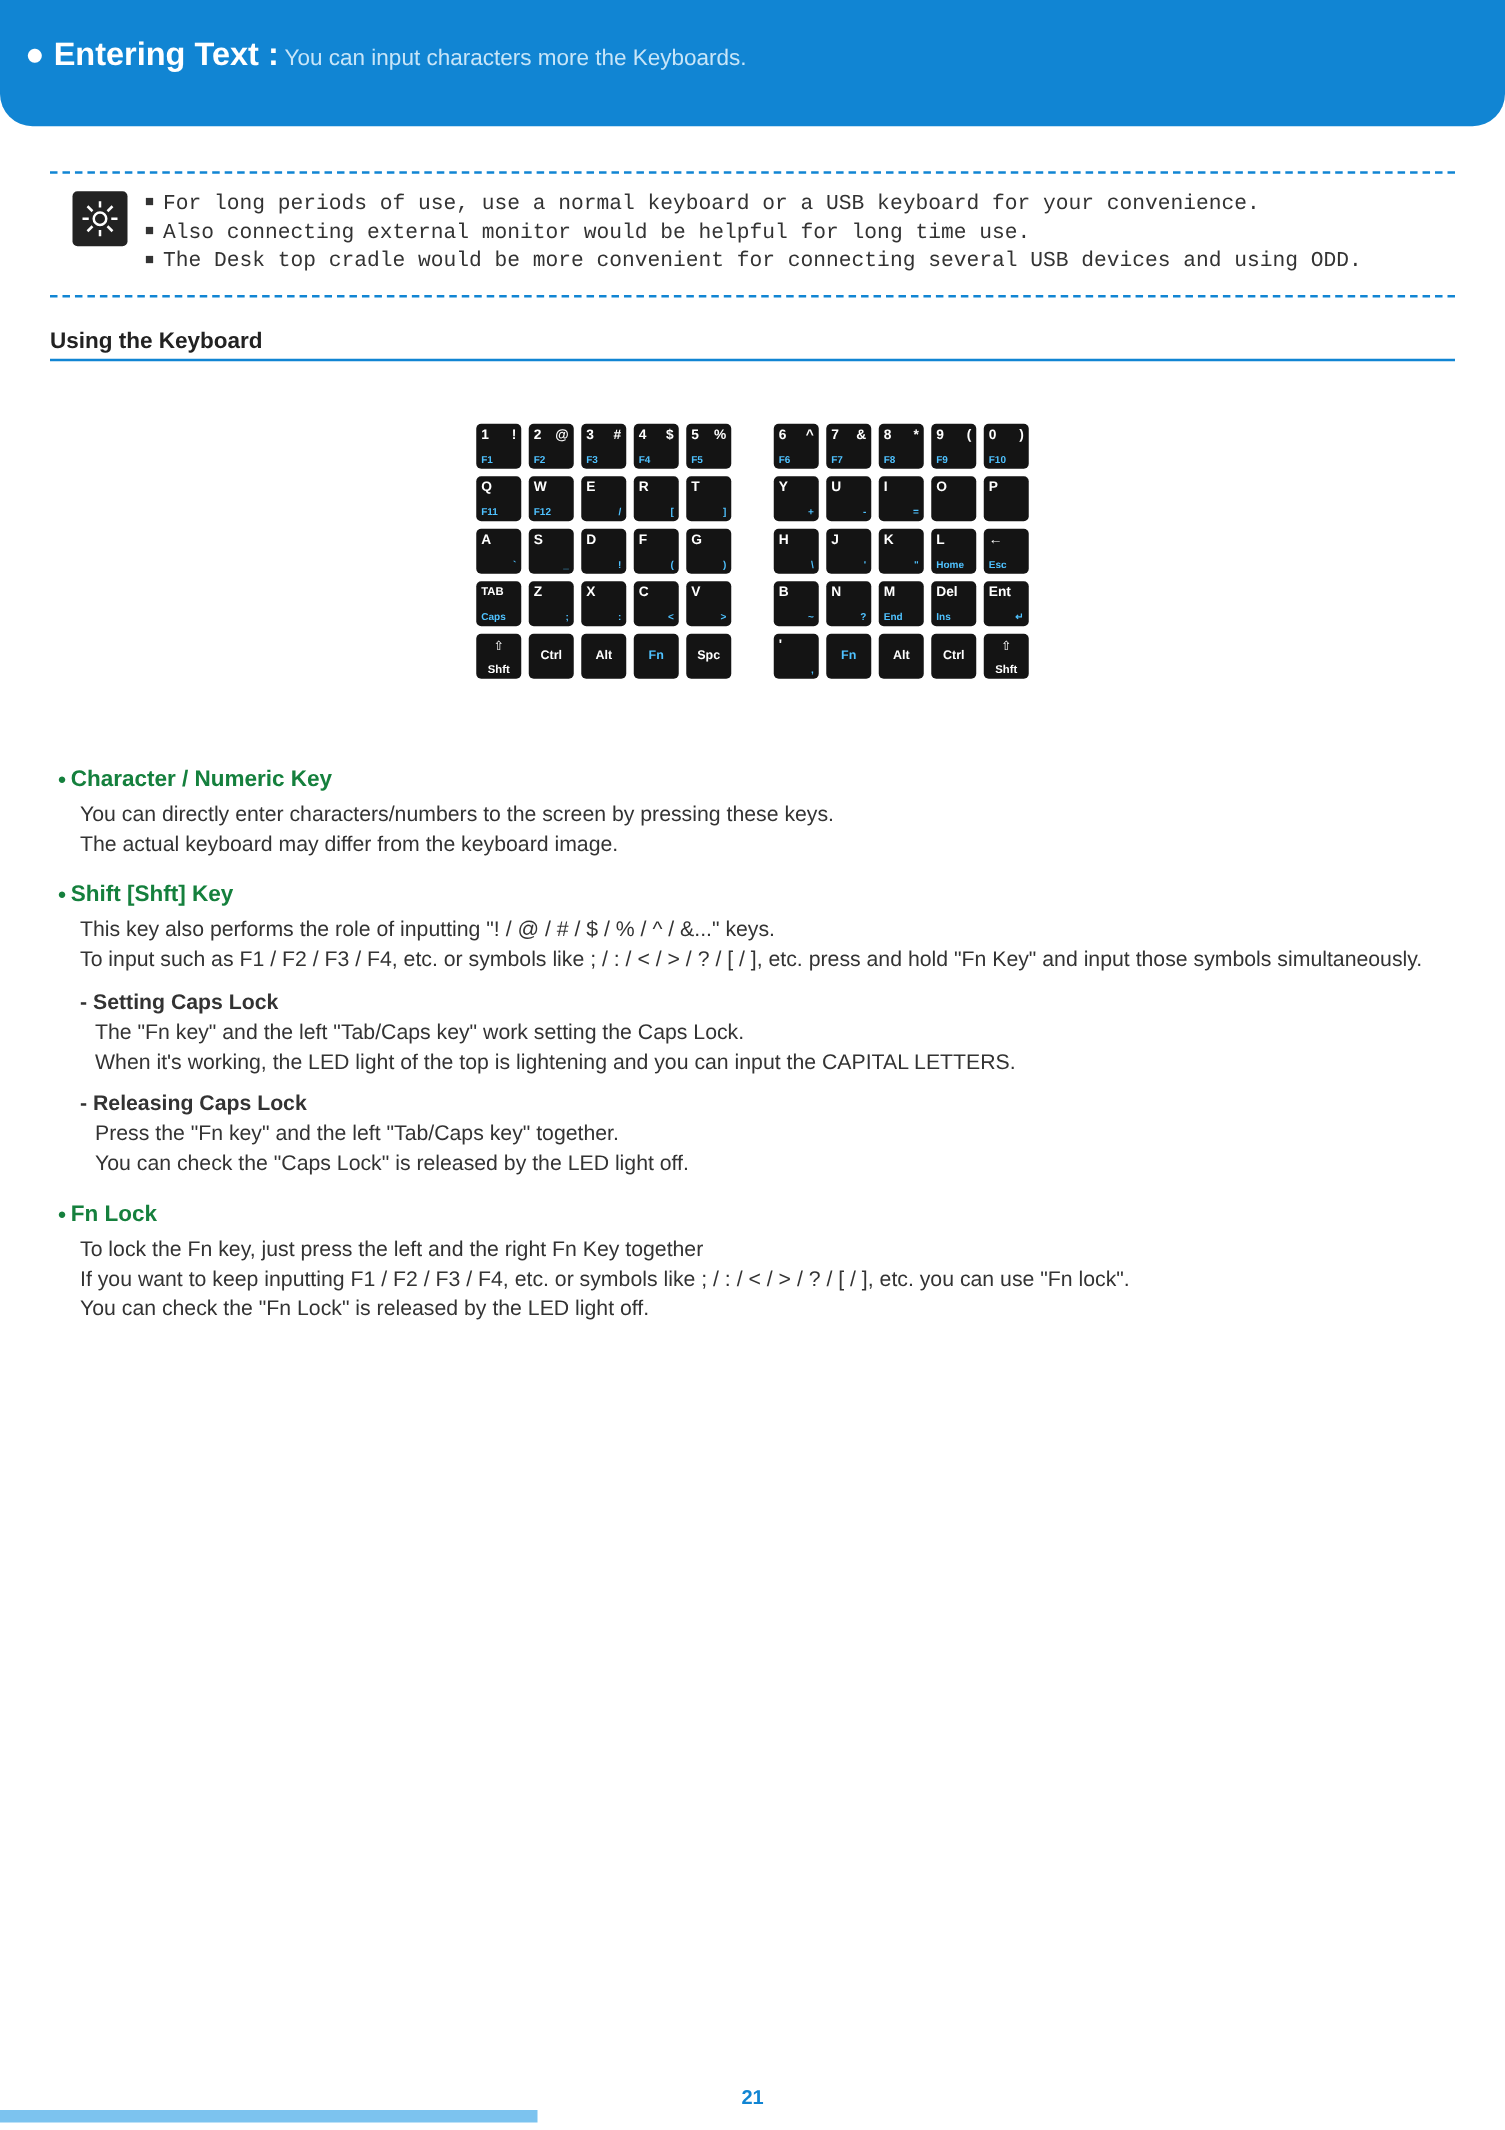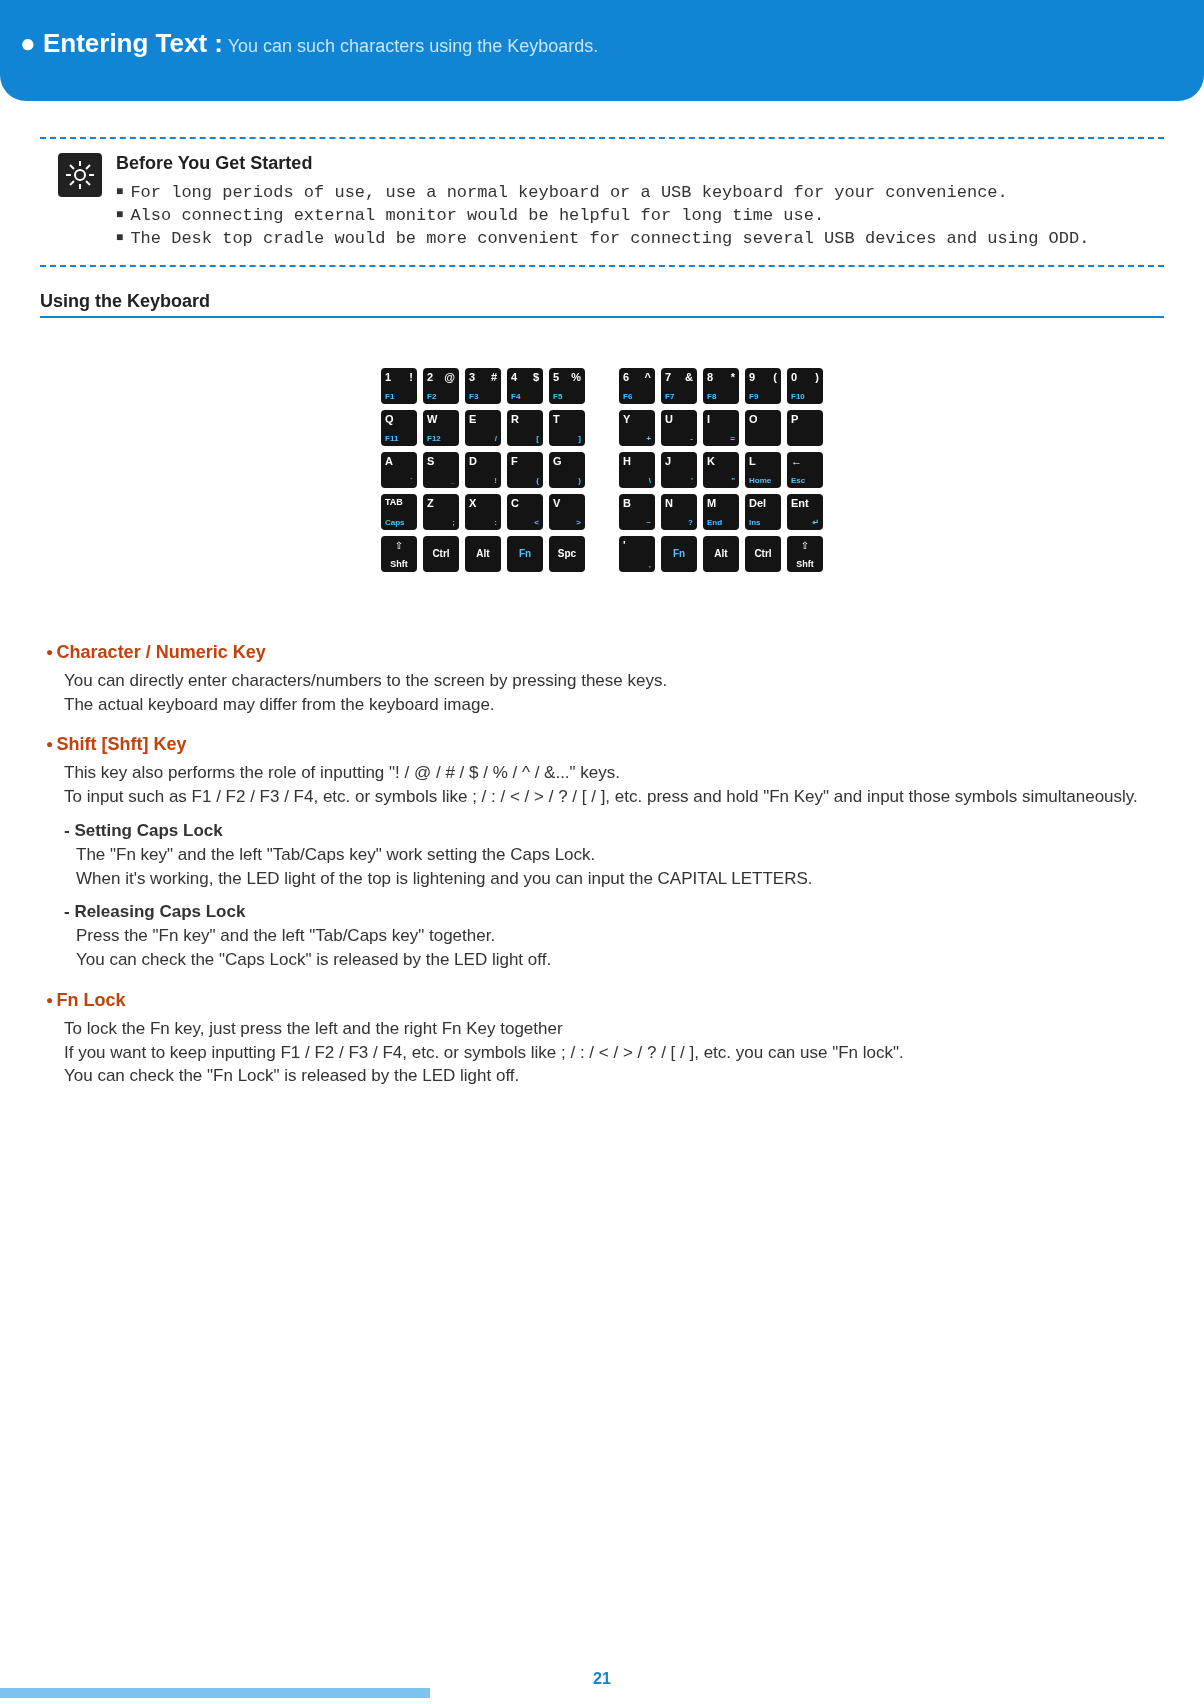--- a/index.html
+++ b/index.html
@@ -24,35 +24,35 @@
   .key .tl { position: absolute; top: 3px; left: 4px; font-size: 11px; font-weight: bold; }
   .key .tr { position: absolute; top: 3px; right: 4px; font-size: 11px; font-weight: bold; }
   .key .bl { position: absolute; bottom: 3px; left: 4px; font-size: 8px; color: #4fc2ff; font-weight: bold; }
   .key .br { position: absolute; bottom: 3px; right: 4px; font-size: 8px; color: #4fc2ff; font-weight: bold; }
   .key .ct { position: absolute; top: 50%; left: 50%; transform: translate(-50%, -50%); font-size: 10px; font-weight: bold; text-align: right; line-height: 1; }
   .key.blue .ct, .key.blue .tl { color: #4fc2ff; }
   .key .shift-arrow { position: absolute; top: 4px; left: 50%; transform: translateX(-50%); font-size: 10px; }
   .key .shft-label { position: absolute; bottom: 3px; left: 50%; transform: translateX(-50%); font-size: 9px; font-weight: bold; }
 
   .descriptions { padding-left: 6px; font-size: 17px; color: #333; }
-  .desc-head { font-weight: bold; font-size: 18px; color: #c2410c; margin-top: 18px; margin-bottom: 6px; }
+  .desc-head { font-weight: bold; font-size: 18px; color: #15803d; margin-top: 18px; margin-bottom: 6px; }
   .desc-head::before { content: "● "; font-size: 12px; position: relative; top: -2px; }
   .desc-body { padding-left: 18px; line-height: 1.4; }
   .sub-head { font-weight: bold; margin-top: 10px; }
   .sub-head::before { content: "- "; }
   .sub-body { padding-left: 12px; line-height: 1.4; }
 
   .page-number { position: absolute; bottom: 16px; left: 50%; transform: translateX(-50%); font-size: 16px; color: #1185d3; font-weight: bold; }
   .footer-bar { position: absolute; bottom: 6px; left: 0; width: 430px; height: 10px; background: #7cc3ef; }
 </style>
 </head>
 <body>
 
 <div class="header-band">
-  <span class="title">● Entering Text :</span><span class="subtitle"> You can such characters using the Keyboards.</span>
+  <span class="title">● Entering Text :</span><span class="subtitle"> You can input characters more the Keyboards.</span>
 </div>
 
 <div class="content">
   <hr class="dashed-line">
   <div class="startbox">
     <div class="sun-icon">
       <svg width="30" height="30" viewBox="0 0 30 30">
           <circle cx="15" cy="15" r="5" fill="none" stroke="#fff" stroke-width="2"></circle>
           <g stroke="#fff" stroke-width="2">
             <line x1="15" y1="1" x2="15" y2="6"></line>
@@ -60,21 +60,20 @@
             <line x1="1" y1="15" x2="6" y2="15"></line>
             <line x1="24" y1="15" x2="29" y2="15"></line>
             <line x1="5" y1="5" x2="9" y2="9"></line>
             <line x1="21" y1="21" x2="25" y2="25"></line>
             <line x1="5" y1="25" x2="9" y2="21"></line>
             <line x1="21" y1="9" x2="25" y2="5"></line>
           </g>
         </svg>
     </div>
     <div class="start-text">
-      <div class="start-title">Before You Get Started</div>
       <ul>
         <li>For long periods of use, use a normal keyboard or a USB keyboard for your convenience.</li>
         <li>Also connecting external monitor would be helpful for long time use.</li>
         <li>The Desk top cradle would be more convenient for connecting several USB devices and using ODD.</li>
       </ul>
     </div>
   </div>
   <hr class="dashed-line">
 
   <div class="section-heading">Using the Keyboard</div>

